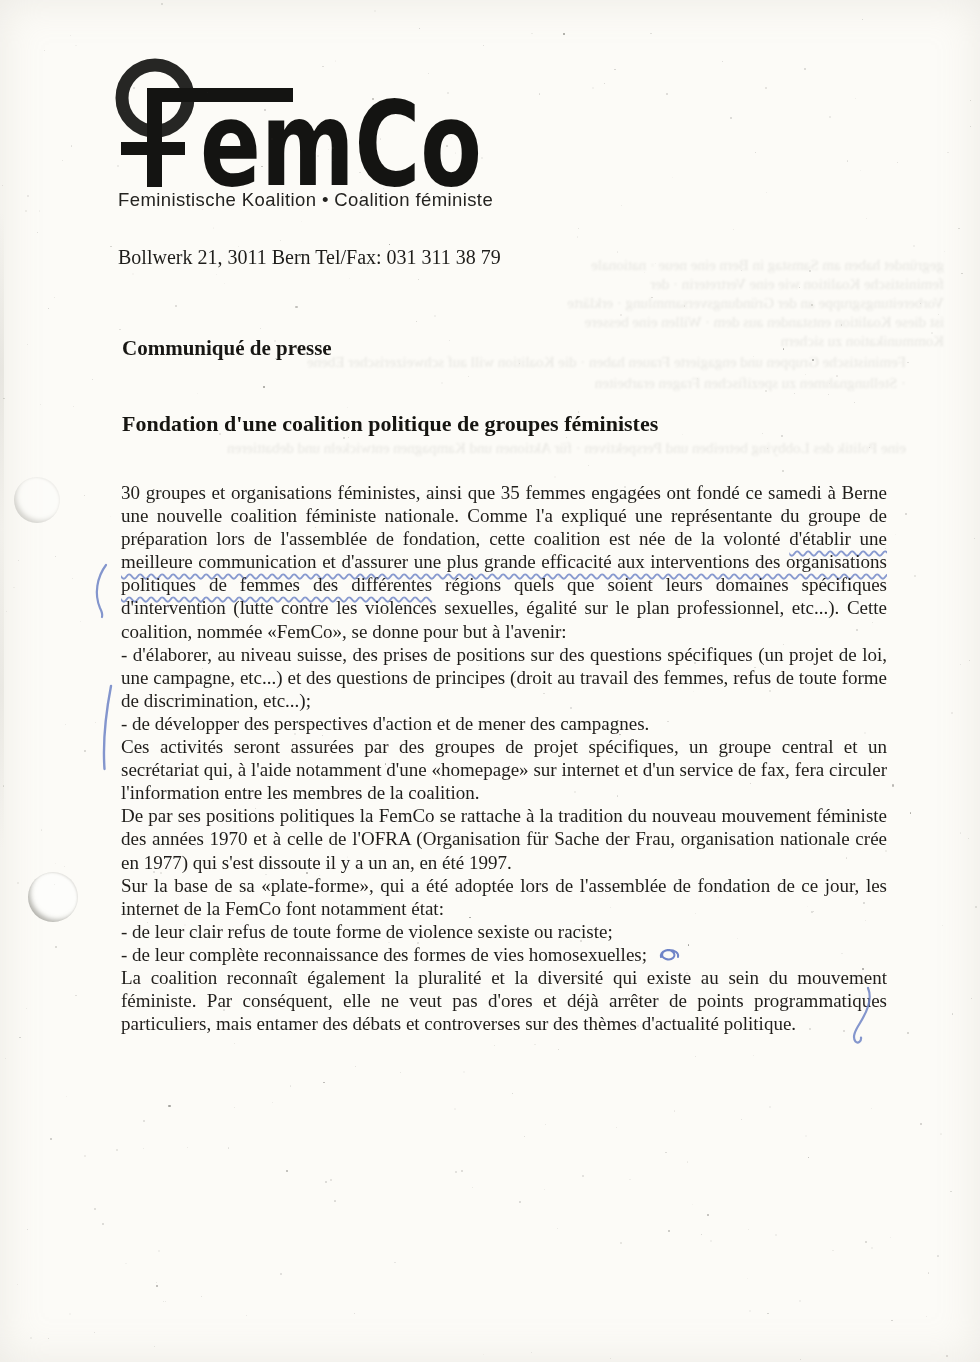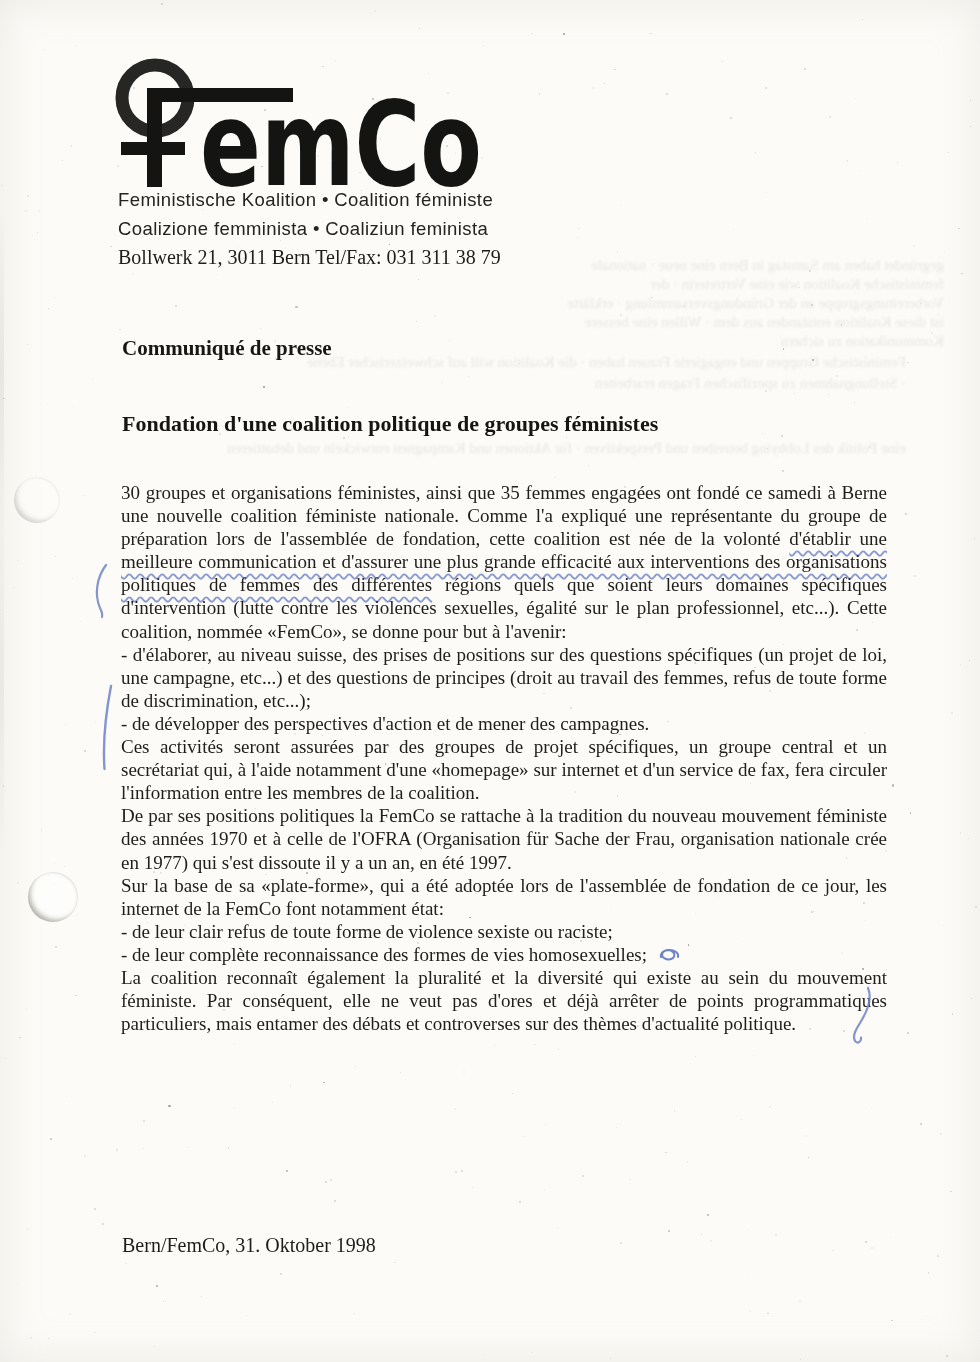--- a/index.html
+++ b/index.html
@@ -97,41 +97,39 @@
     </g>
     <g fill="#141412">
       <rect x="42" y="38" width="146" height="14"></rect>
       <rect x="42" y="44" width="15" height="93"></rect>
       <rect x="16" y="92" width="64" height="13"></rect>
     </g>
     <text x="95" y="135" font-family="DejaVu Sans, sans-serif" font-weight="bold" font-size="118" fill="#141412" textLength="282" lengthAdjust="spacingAndGlyphs">emCo</text>
   </svg>
 
   <div class="tagline tagline-1">Feministische Koalition • Coalition féministe</div>
-  <div class="tagline tagline-2">Coalizione femminista • Coaliziun feminista</div>
   <div class="address">Bollwerk 21, 3011 Bern Tel/Fax: 031 311 38 79</div>
 
   <h2 class="kicker">Communiqué de presse</h2>
   <h1 class="doc-title">Fondation d'une coalition politique de groupes féministes</h1>
 
   <div class="doc-body">
       <p><span>30 groupes et organisations féministes, ainsi que 35 femmes engagées ont fondé ce samedi à Berne une nouvelle coalition féministe nationale. Comme l'a expliqué une représentante du groupe de préparation lors de l'assemblée de fondation, cette coalition est née de la volonté </span><span class="pen-u">d'établir une meilleure communication et d'assurer une plus grande efficacité aux interventions des organisations politiques de femmes des différentes</span><span> régions quels que soient leurs domaines spécifiques d'intervention (lutte contre les violences sexuelles, égalité sur le plan professionnel, etc...). Cette coalition, nommée «FemCo», se donne pour but à l'avenir:</span></p>
       <p><span>- d'élaborer, au niveau suisse, des prises de positions sur des questions spécifiques (un projet de loi, une campagne, etc...) et des questions de principes (droit au travail des femmes, refus de toute forme de discrimination, etc...);</span></p>
       <p><span>- de développer des perspectives d'action et de mener des campagnes.</span></p>
       <p><span>Ces activités seront assurées par des groupes de projet spécifiques, un groupe central et un secrétariat qui, à l'aide notamment d'une «homepage» sur internet et d'un service de fax, fera circuler l'information entre les membres de la coalition.</span></p>
       <p><span>De par ses positions politiques la FemCo se rattache à la tradition du nouveau mouvement féministe des années 1970 et à celle de l'OFRA (Organisation für Sache der Frau, organisation nationale crée en 1977)  qui s'est dissoute il y a un an, en été 1997.</span></p>
       <p><span>Sur la base de sa «plate-forme», qui a été adoptée lors de l'assemblée de fondation de ce jour, les internet de la FemCo font notamment état:</span></p>
       <p><span>- de leur clair refus de toute forme de violence sexiste ou raciste;</span></p>
       <p><span>- de leur complète reconnaissance des formes de vies homosexuelles; </span><svg width="32" height="18" viewBox="0 0 32 18" style="display: inline; vertical-align: -3px;" xmlns="http://www.w3.org/2000/svg">
     <path d="M 9 11 C 8 5, 17 2, 21 6 C 25 10, 20 15, 14 13 C 8 11, 9 4, 17 4 C 23 4, 27 7, 26 11" fill="none" stroke="#5f77c2" stroke-width="2" stroke-linecap="round" opacity="0.9"></path>
   </svg></p>
       <p><span>La coalition reconnaît également la pluralité et la diversité qui existe au sein du mouvement féministe. Par conséquent, elle ne veut pas d'ores et déjà arrêter de points programmatiques particuliers, mais entamer des débats et controverses sur des thèmes d'actualité politique.</span></p>
     </div>
 
-  <div class="dateline">Bern/FemCo, 31. Oktober 1998</div>
 
   <div class="hole hole-1"></div>
   <div class="hole hole-2"></div>
 
   <svg class="pen-overlay" viewBox="0 0 980 1362" xmlns="http://www.w3.org/2000/svg">
     <g fill="none" stroke="#6e84c6" stroke-linecap="round" opacity="0.85">
       <path d="M 106 565 C 97 577, 94 594, 100 608 C 101.5 611, 103 614, 102 617" stroke-width="2.2"></path>
       <path d="M 111 686 C 106 712, 102.5 740, 104.5 769" stroke-width="2.4"></path>
       <path d="M 868 988 C 873 1000, 866 1013, 860 1023 C 855 1031, 852 1037, 855.5 1041.5 C 858 1044, 861.5 1041.5, 861 1037.5" stroke-width="2.2"></path>
     </g>

